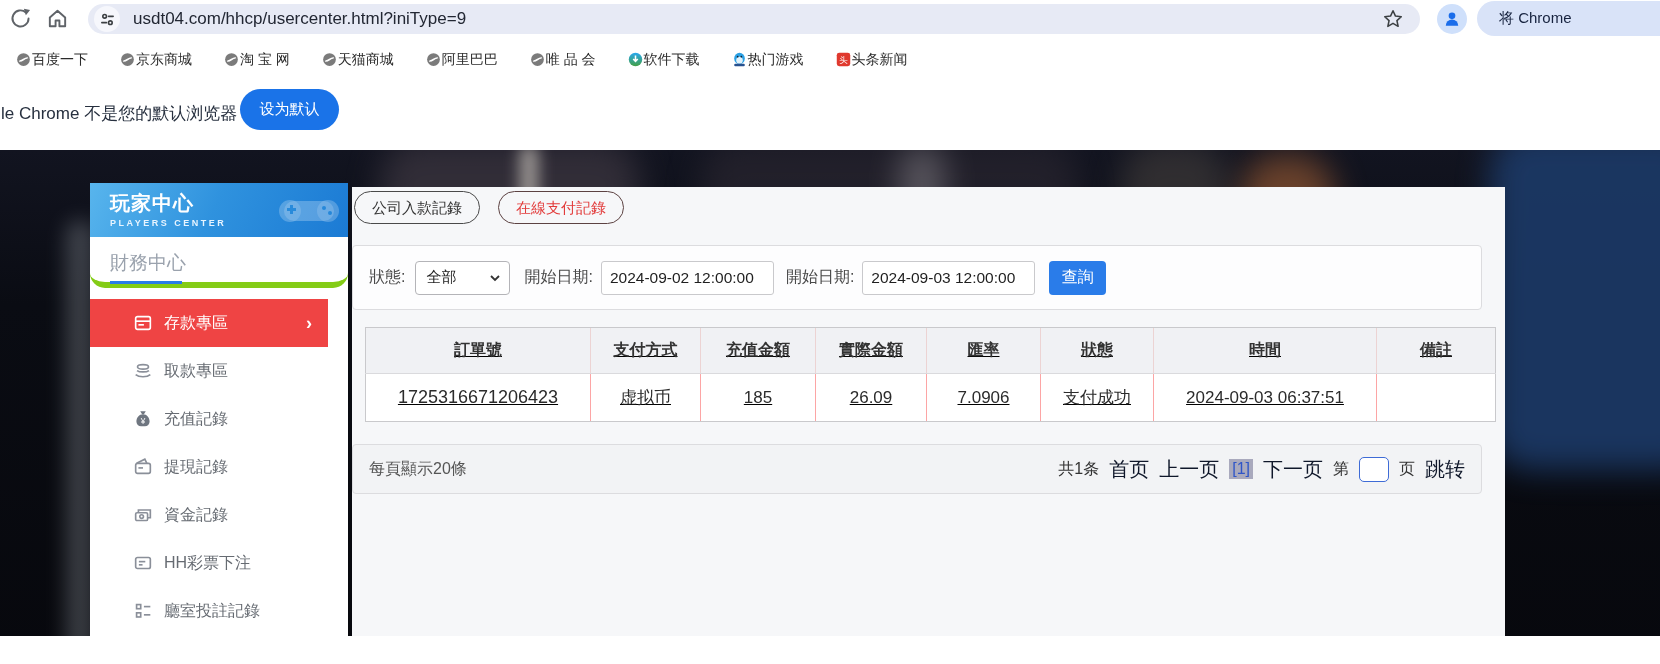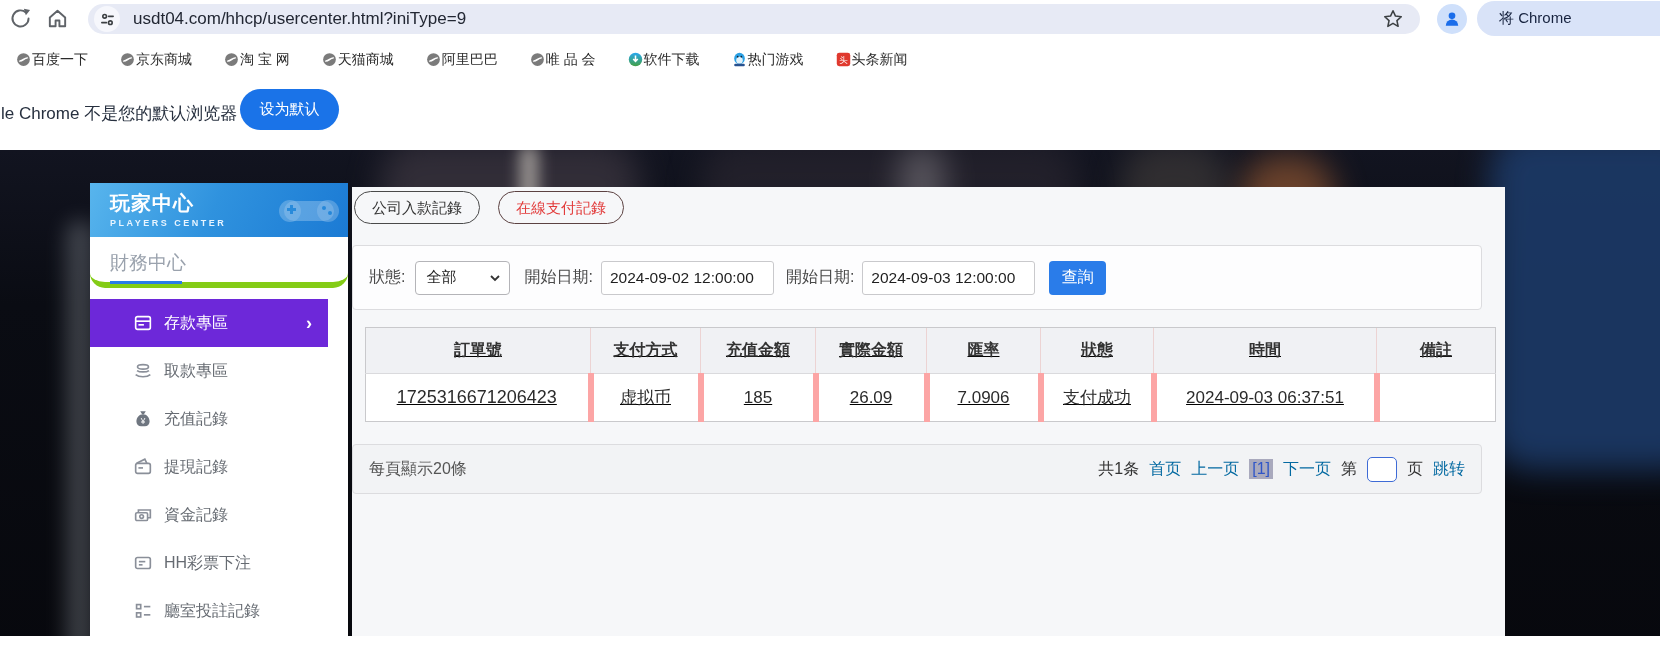--- a/index.html
+++ b/index.html
@@ -64,21 +64,21 @@
   .sb-subtitle { font-size:9px; font-weight:bold; color:#e7f4ff; letter-spacing:2.5px; margin-top:1px; }
   .gamepad { position:absolute; right:6px; top:8px; width:66px; height:40px; opacity:.45; }
   .sb-section { position:relative; height:51px; border-bottom:6px solid #84cc16;border-radius:15px; }
   .sb-section-label { position:absolute; left:20px; top:13px; font-size:19px; color:#9aa2ad; }
   .sb-underline { position:absolute; left:20px; bottom:-2px; width:72px; height:3px; background:#2a7ce9; }
   .menu { margin-top:11px; }
   .mi { position:relative; height:48px; display:flex; align-items:center; cursor:pointer; }
   .mi-icon { position:absolute; left:42px; width:22px; height:22px; }
   .mi-icon svg { width:100%; height:100%; }
   .mi-label { margin-left:74px; font-size:16px; color:#666b72; }
-  .mi.active { width:238px; background:#6d28d9; }
+  .mi.active { width:238px; background:#ef4444; }
   .mi.active .mi-label { color:#fff; }
   .mi-chevron { position:absolute; right:16px; color:#fff; font-size:18px; line-height:1; font-weight:bold; }
 
   
   .main { position:absolute; left:352px; top:187px; width:1153px; height:477px; background:#f6f7f9; z-index:3; }
   .tabs { display:flex; gap:18px; margin:4px 0 0 2px; }
   .tab { height:33px; line-height:31px; padding:0 17px; border:1px solid #4a4a4a; border-radius:17px;
          font-size:15px; color:#333; cursor:pointer; background:transparent; white-space:nowrap; }
   .tab.active { color:#e23b3b; border-color:#5c4242; }
 
@@ -97,30 +97,30 @@
                 border-radius:4px; font-size:16px; cursor:pointer; }
 
   table.data { margin:17px 0 0 13px; width:1130px; border-collapse:collapse; background:#0ea5e9;
                table-layout:fixed;text-decoration:underline; }
   table.data th { height:46px; background:#f0f1f4; font-size:16px; font-weight:bold; color:#333;
                   border:1px solid #c9c9cc; border-left:1px solid #ecd3d3; border-right:none;
                   border-bottom:1px solid #dadadd; text-align:center; }
   table.data th:first-child { border-left:1px solid #c9c9cc; }
   table.data th:last-child { border-right:1px solid #c9c9cc; }
   table.data td { height:48px; font-size:17px; color:#2b2b2b; text-align:center; background:#fff;
-                  border:1px solid #c9c9cc; border-left:6px solid #fca5a5; border-right:none; border-top:none; }
+                  border:1px solid #c9c9cc; border-left:1px solid #fca5a5; border-right:none; border-top:none; }
   table.data td:first-child { border-left:1px solid #c9c9cc; font-size:18px; }
   table.data td:last-child { border-right:1px solid #c9c9cc; }
 
   .page-box { margin:22px 0 0 0; width:1130px; height:50px; background:#f2f3f5; border:1px solid #dcdcdf;
               border-radius:4px; display:flex; align-items:center; padding:0 16px; }
   .pp-size { font-size:16px; color:#555; }
   .pp-right { margin-left:auto; display:flex; align-items:center; gap:10px; }
   .pp-total { font-size:16px; color:#333; }
-  .pp-link { font-size:16px; color:#0369a1; cursor:pointer; text-decoration:none; }
+  .pp-link { font-size:20px; color:#0f172a; cursor:pointer; text-decoration:none; }
   .pp-current { font-size:16px; color:#2f55c8; background:#a9a9bd; padding:1px 3px; cursor:default; }
   .pp-word { font-size:16px; color:#333; }
   .jump-input { width:30px; height:25px; border:1.5px solid #3e6bd6; border-radius:5px; background:#fff;
                 font-size:14px; text-align:center; }
 </style>
 </head>
 <body>
 
 <div id="screen">
 

